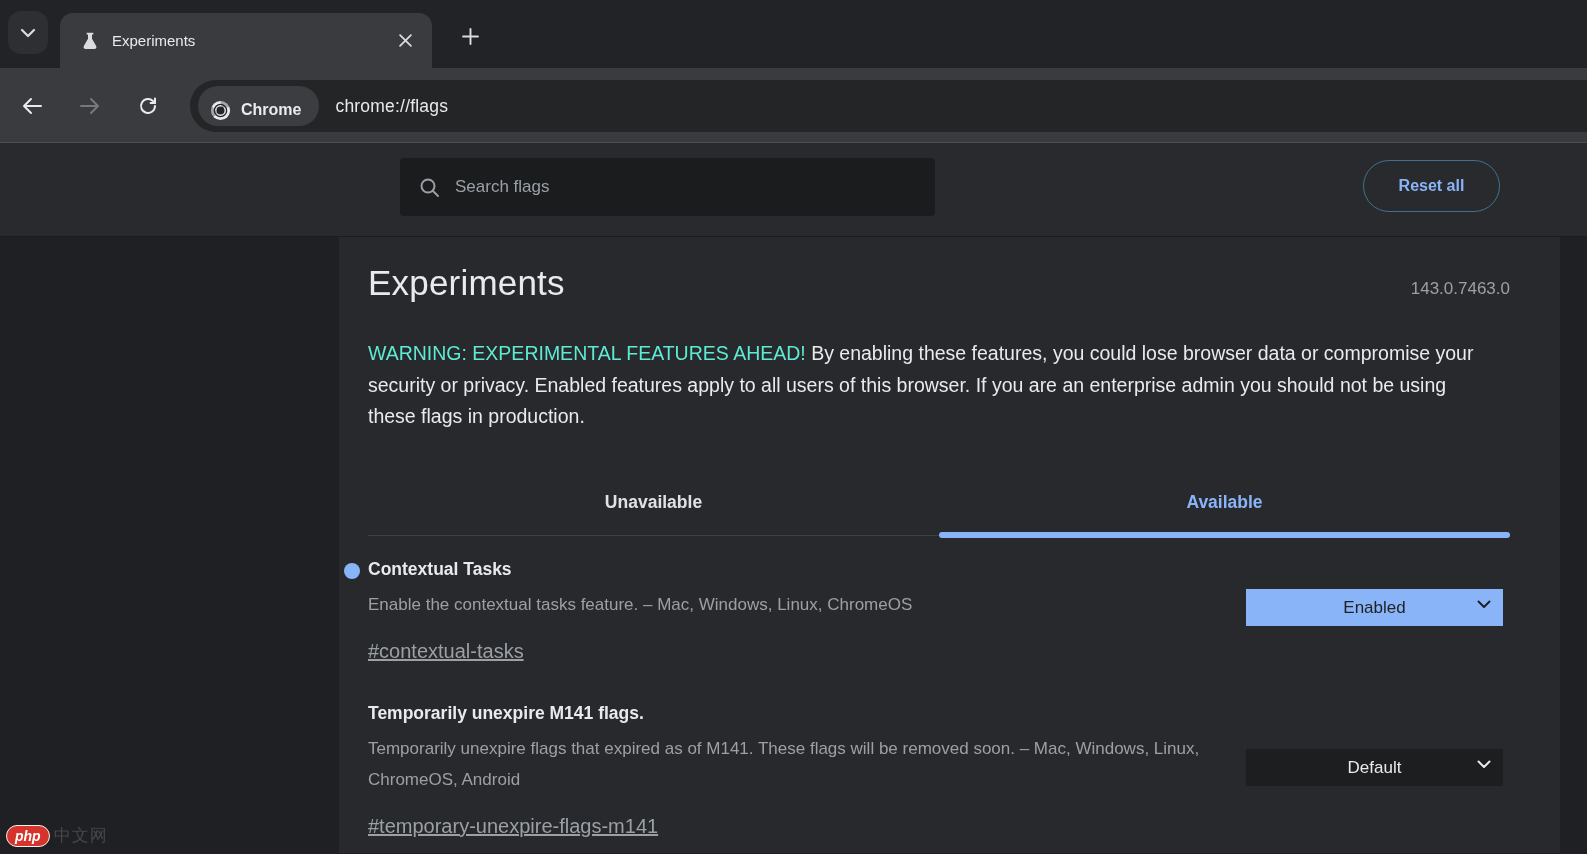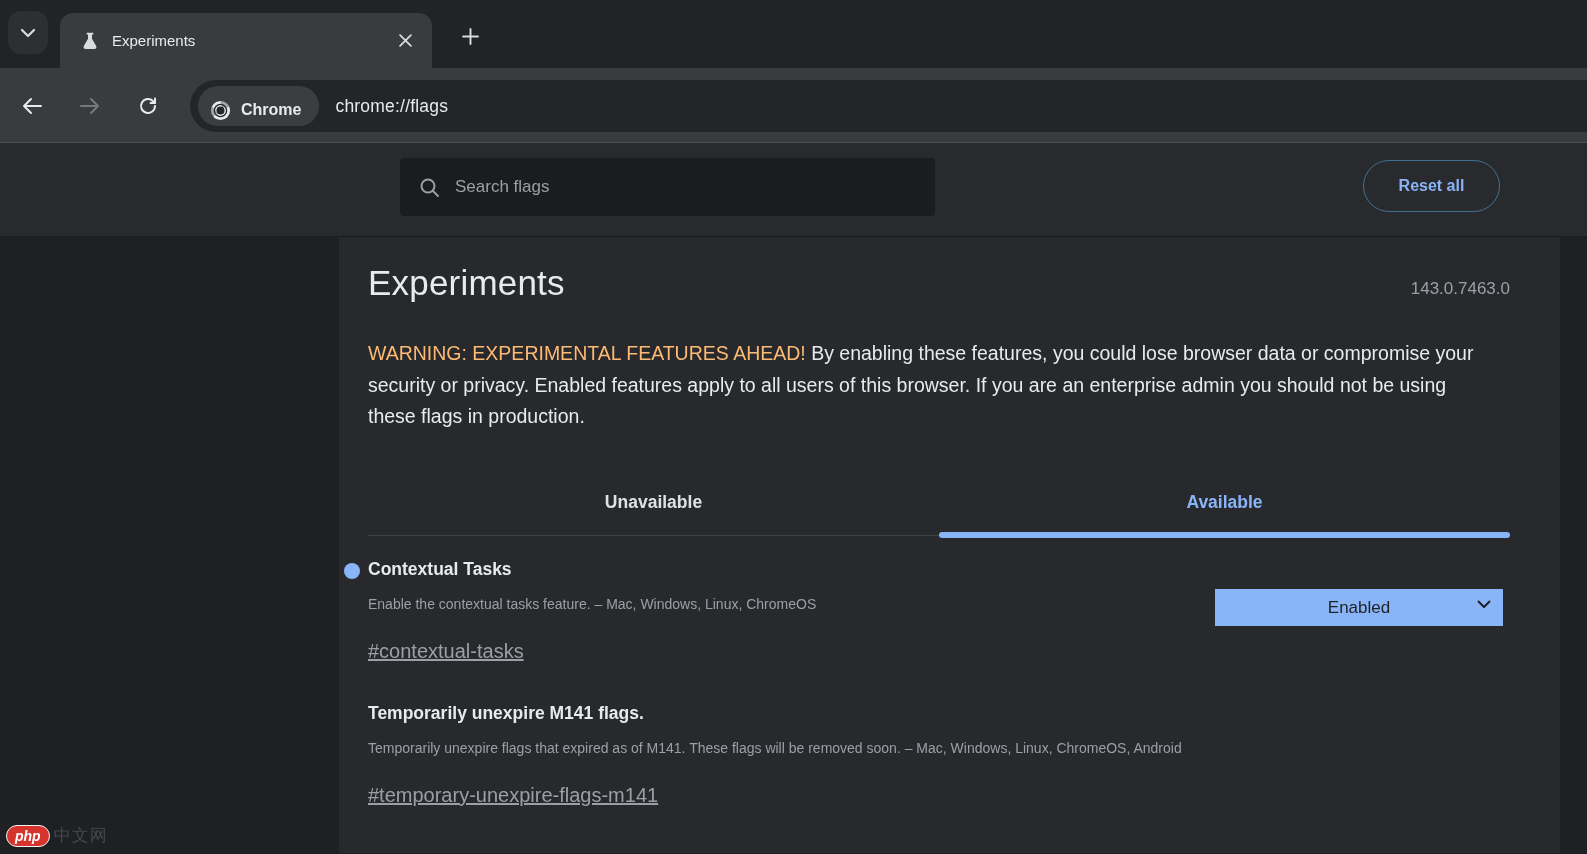--- a/index.html
+++ b/index.html
@@ -45,40 +45,40 @@
 
   
   .page-area { position:relative; height:616px; background:#1f2023; }
   .content-card { position:absolute; left:339px; top:0; width:1221px; height:100%; background:#28292c; }
 
   .card-header { position:absolute; top:26px; left:29px; right:50px; display:flex; align-items:flex-end; }
   .page-title { font-size:35px; font-weight:400; color:#e8eaed; letter-spacing:.2px; }
   .page-version { margin-left:auto; font-size:17px; color:#9aa0a6; padding-bottom:4px; }
 
   .warning { position:absolute; top:101px; left:29px; width:1128px; font-size:19.5px; line-height:31.5px; color:#e8eaed; }
-  .warning .hl { color:#fdba74; }
+  .warning .hl { color:#5eead4; }
 
   .tabs-row { position:absolute; top:233px; left:29px; right:50px; height:66px; display:flex;
               border-bottom:1px solid #3f4043; }
   .ptab { flex:1; display:flex; align-items:center; justify-content:center; font-size:17.5px;
           font-weight:700; cursor:pointer; position:relative; }
   .ptab.selected { color:#8ab4f8; }
   .ptab.unselected { color:#dfe1e5; }
   .ptab.selected::after { content:""; position:absolute; left:0; right:0; bottom:-3px; height:6px;
                           border-radius:3px; background:#8ab4f8; }
 
   .flag-row { position:absolute; left:29px; right:57px; }
   .flag-row.row1 { top:322px; }
   .flag-row.row2 { top:466px; }
   .flag-dot { position:absolute; left:-24px; top:4px; width:16px; height:16px; border-radius:50%; background:#8ab4f8; }
   .flag-name { font-size:17.5px; font-weight:700; color:#e8eaed; }
-  .flag-desc { margin-top:9px; font-size:14px; line-height:31px; color:#9aa0a6; max-width:872px; }
+  .flag-desc { margin-top:9px; font-size:17px; line-height:31px; color:#9aa0a6; max-width:872px; }
   .flag-link { display:inline-block; margin-top:20px; font-size:20px; color:#9aa0a6;
                text-decoration:underline; cursor:pointer; }
-  .flag-select { position:absolute; right:0; width:288px; height:37px; display:flex; align-items:center;
+  .flag-select { position:absolute; right:0; width:257px; height:37px; display:flex; align-items:center;
                  justify-content:center; font-size:17px; cursor:pointer; }
   .flag-select .sel-chevron { position:absolute; right:12px; top:11px; }
   .row1 .flag-select { top:30px; background:#8ab4f8; color:#1e2125; }
   .row2 .flag-select { top:46px; background:#1d1e20; color:#e8eaed; }
 
   
   .watermark { position:absolute; left:6px; bottom:6px; display:flex; align-items:center; gap:4px; }
   .wm-badge { background:#d6332c; color:#fff; font-weight:700; font-style:italic; font-size:14px;
               border-radius:11px; padding:2px 8px; border:1px solid #f2f2f2; }
   .wm-text { color:#45474b; font-size:17px; font-weight:400; letter-spacing:1px; }
@@ -201,20 +201,28 @@
               <path d="M1.5 1.5 L7 7 L12.5 1.5" stroke="#1e2125" stroke-width="2" fill="none" stroke-linecap="round" stroke-linejoin="round"></path>
             </svg>
         </span>
       </div>
     </div>
 
     <div class="flag-row row2">
       <div class="flag-name">Temporarily unexpire M141 flags.</div>
       <div class="flag-desc">Temporarily unexpire flags that expired as of M141. These flags will be removed soon. – Mac, Windows, Linux, ChromeOS, Android</div>
       <a class="flag-link">#temporary-unexpire-flags-m141</a>
+      <div class="flag-select">
+        <span>Default</span>
+        <span class="sel-chevron">
+          <svg width="14" height="9" viewBox="0 0 14 9">
+              <path d="M1.5 1.5 L7 7 L12.5 1.5" stroke="#e8eaed" stroke-width="2" fill="none" stroke-linecap="round" stroke-linejoin="round"></path>
+            </svg>
+        </span>
+      </div>
     </div>
 
   </div>
 
   <div class="watermark">
     <span class="wm-badge">php</span>
     <span class="wm-text">中文网</span>
   </div>
 </div>
 

